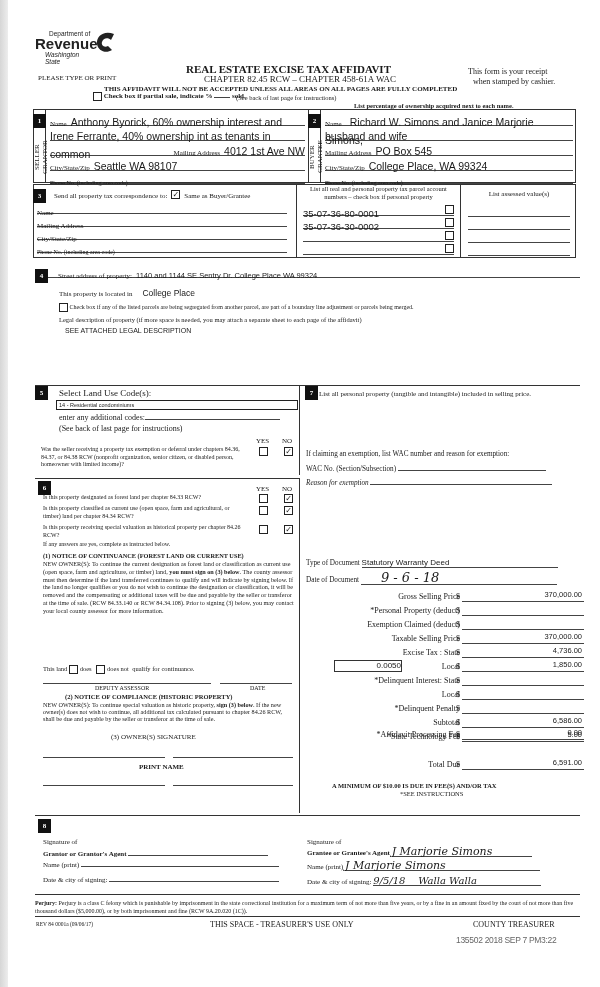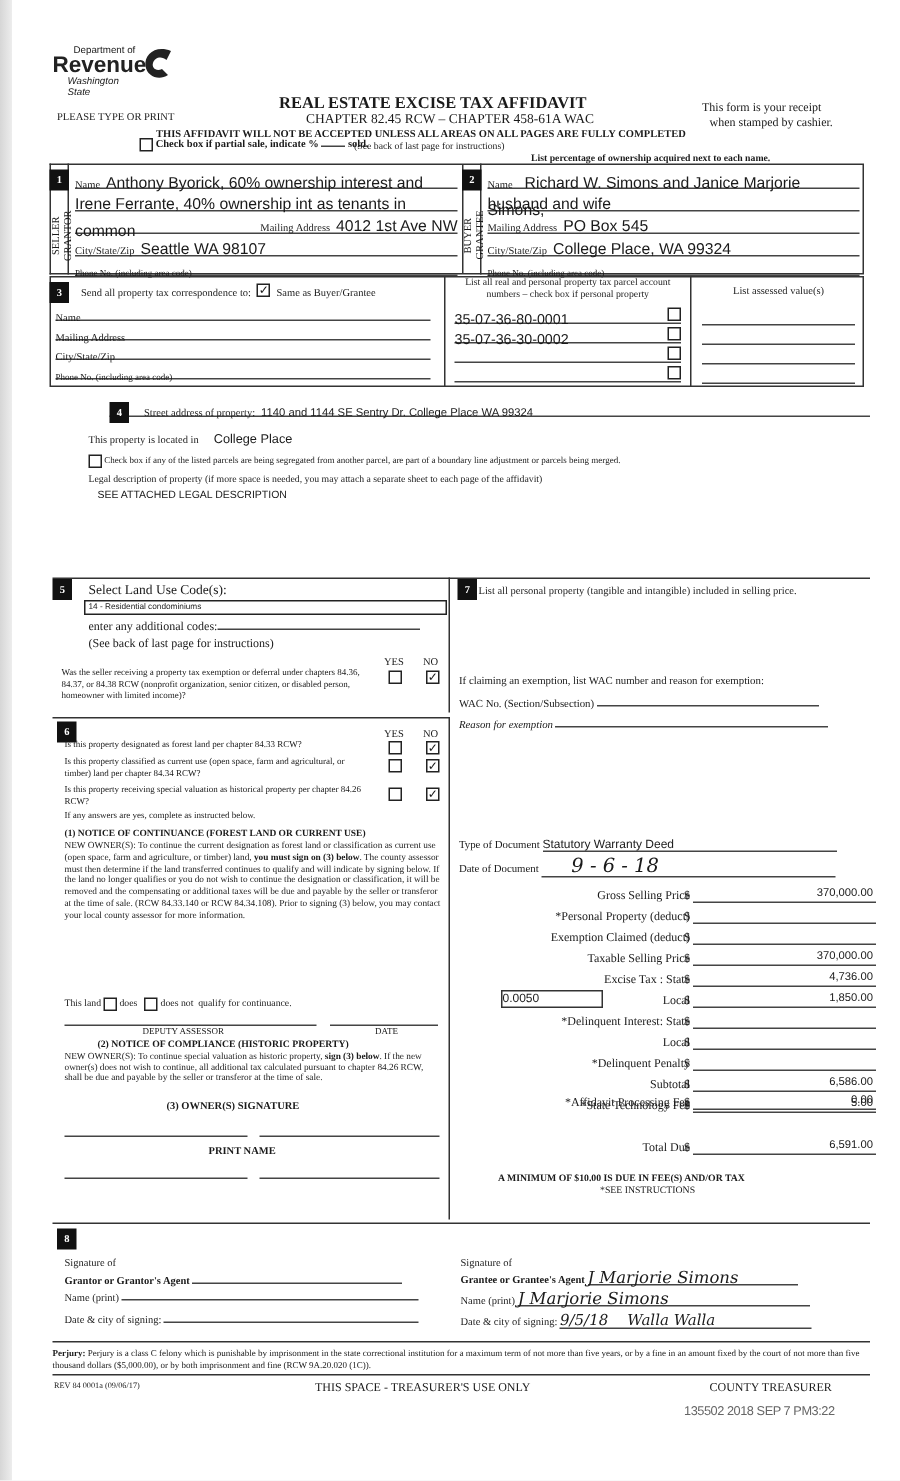--- a/index.html
+++ b/index.html
@@ -110,21 +110,21 @@
     <div class="t7" style="text-align:center;margin-top:4px;">List assessed value(s)</div>
     <div style="padding:6px 6px 0 6px;">
       <div class="line" style="height:13px;"></div>
       <div class="line" style="height:13px;"></div>
       <div class="line" style="height:13px;"></div>
       <div class="line" style="height:13px;"></div>
     </div>
   </div>
 
   <div class="abs" style="left:27px;top:264px;width:545px;">
-    <div class="line" style="height:14px;margin-left:38px;">
+    <div class="line" style="height:14px;">
       <span class="num">4</span>
       <span class="t7" style="margin-left:6px;">Street address of property:</span>
       <span class="sans" style="font-size:7.5px;">1140 and 1144 SE Sentry Dr. College Place WA 99324</span>
     </div>
     <div style="margin-top:4px;margin-left:24px;">
       <span class="t7">This property is located in</span>
       <span class="sans" style="font-size:8.5px;margin-left:6px;">College Place</span>
     </div>
     <div style="margin-top:3px;margin-left:24px;font-size:6px;">
       <span class="cb"></span>
@@ -180,21 +180,21 @@
       <span>qualify for continuance.</span>
     </div>
     <div class="line" style="position:absolute;left:8px;top:204px;width:168px;"></div>
     <div class="line" style="position:absolute;left:185px;top:204px;width:72px;"></div>
     <div style="position:absolute;left:60px;top:206px;font-size:6px;">DEPUTY ASSESSOR</div>
     <div style="position:absolute;left:215px;top:206px;font-size:6px;">DATE</div>
     <div style="position:absolute;left:30px;top:214px;font-size:6.5px;font-weight:bold;">(2) NOTICE OF COMPLIANCE (HISTORIC PROPERTY)</div>
     <div style="position:absolute;left:8px;top:222px;width:252px;font-size:6.2px;line-height:7.2px;">
       <span>NEW OWNER(S): To continue special valuation as historic property,</span> <b>sign (3) below</b><span>. If the new owner(s) does not wish to continue, all additional tax calculated pursuant to chapter 84.26 RCW, shall be due and payable by the seller or transferor at the time of sale.</span>
     </div>
-    <div style="position:absolute;left:76px;top:254px;font-size:7px;font-weight:bold;">(3) OWNER(S) SIGNATURE</div>
+    <div style="position:absolute;left:76px;top:254px;font-size:7px;font-weight:normal;">(3) OWNER(S) SIGNATURE</div>
     <div class="line" style="position:absolute;left:8px;top:278px;width:122px;"></div>
     <div class="line" style="position:absolute;left:138px;top:278px;width:120px;"></div>
     <div style="position:absolute;left:104px;top:284px;font-size:7px;font-weight:bold;">PRINT NAME</div>
     <div class="line" style="position:absolute;left:8px;top:306px;width:122px;"></div>
     <div class="line" style="position:absolute;left:138px;top:306px;width:120px;"></div>
   </div>
 
   <div class="abs" style="left:292px;top:385px;width:280px;height:428px;border-top:1px solid #333;">
     <span class="num" style="position:absolute;left:5px;top:0;">7</span>
     <div style="position:absolute;left:19px;top:3px;width:240px;font-size:7px;line-height:10px;">List all personal property (tangible and intangible) included in selling price.</div>
@@ -236,21 +236,21 @@
           <span class="ml">Taxable Selling Price</span>
           <span style="position:absolute;left:156px;top:2px;">$</span>
           <span class="mv">370,000.00</span>
         </div>
       <div class="money-row" style="top:56px;">
           <span class="ml">Excise Tax : State</span>
           <span style="position:absolute;left:156px;top:2px;">$</span>
           <span class="mv">4,736.00</span>
         </div>
       <div class="money-row" style="top:70px;">
-        <span class="sans" style="position:absolute;left:34px;top:0;width:68px;height:12px;border:1px solid #333;text-align:left;font-size:8px;line-height:10px;">0.0050</span>
+        <span class="sans" style="position:absolute;left:34px;top:0;width:68px;height:12px;border:1px solid #333;text-align:right;font-size:8px;line-height:10px;">0.0050</span>
         <span class="ml">Local</span>
           <span style="position:absolute;left:156px;top:2px;">$</span>
           <span class="mv">1,850.00</span>
         </div>
       <div class="money-row" style="top:84px;">
           <span class="ml">*Delinquent Interest: State</span>
           <span style="position:absolute;left:156px;top:2px;">$</span>
           <span class="mv"></span>
         </div>
       <div class="money-row" style="top:98px;">

